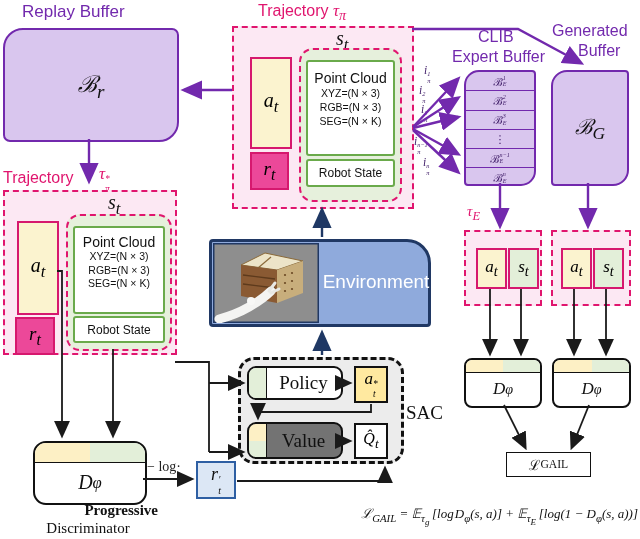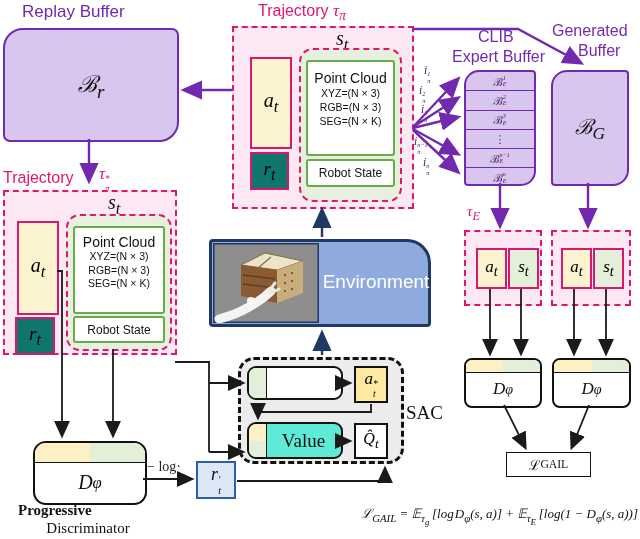--- a/index.html
+++ b/index.html
@@ -11,21 +11,21 @@
   .mathit{font-family:"Liberation Serif",serif;font-style:italic;}
   .purple{color:#7229ad;}
   .magenta{color:#e0156e;}
   .stk{display:inline-flex;flex-direction:column;align-items:flex-start;font-size:0.55em;
        line-height:1.05;vertical-align:-0.35em;font-style:italic;}
   .pbox{background:#d9c6ee;border:2.6px solid #7229ad;}
   .dash-magenta{border:2.4px dashed #e0156e;background:#fce8f3;}
   .green-group{border:2.2px dashed #e0156e;background:#e6f0dc;border-radius:14px;}
   .white-green{background:#ffffff;border:2.4px solid #6aaa4b;border-radius:3px;}
   .ybox{background:#fbf3cf;border:2.4px solid #d6186e;}
-  .bbox{background:#0f766e;border:2.4px solid #d6186e;}
+  .bbox{background:#ec4899;border:2.4px solid #d6186e;}
   .gbox{background:#e3efd9;border:2.4px solid #d6186e;}
   .dphi{background:#ffffff;border:2px solid #111;overflow:hidden;}
   .dphi .hdr{position:absolute;left:0;top:0;width:100%;border-bottom:1.6px solid #111;}
   .seg-y{background:#fdf0c5;}
   .seg-g{background:#e3efd9;}
   .ctr{display:flex;align-items:center;justify-content:center;text-align:center;}
   .rowline{border-top:1.4px solid #7229ad;}
   svg.overlay{position:absolute;left:0;top:0;pointer-events:none;}
 </style>
 </head>
@@ -156,28 +156,29 @@
     <circle cx="38" cy="58" r="4" fill="#f8f8f6"></circle>
     <path d="M56,48 L62,40 M58,50 L66,46" stroke="#e8e8e4" stroke-width="3" stroke-linecap="round"></path>
   </svg>
   <div class="abs ctr sans" style="left:322px;top:269px;width:108px;height:26px;font-size:19px;color:#ffffff;">Environment</div>
 
   <div class="abs" style="left:238px;top:357px;width:166px;height:107px;background:#ececec;border:3px dashed #111;border-radius:16px;box-sizing:border-box;"></div>
   <div class="abs serif" style="left:406px;top:402px;font-size:19px;color:#111;">SAC</div>
 
   <div class="abs" style="left:247px;top:366px;width:96px;height:34px;background:#fff;border:2px solid #111;border-radius:9px;overflow:hidden;box-sizing:border-box;">
     <div class="abs seg-g" style="left:0;top:0;width:17px;height:100%;border-right:1.6px solid #111;"></div>
+    <div class="ctr serif" style="position:absolute;left:17px;top:0;right:0;height:100%;font-size:19px;color:#111;">Policy</div>
   </div>
   <div class="abs ctr" style="left:354px;top:366px;width:34px;height:37px;background:#ffe9a0;border:2px solid #111;box-sizing:border-box;">
     <span class="mathit" style="font-size:17px;">a<span class="stk">
           <span>*</span>
           <span>t</span>
         </span></span>
   </div>
-  <div class="abs" style="left:247px;top:422px;width:96px;height:37px;background:#5eead4;border:2px solid #111;border-radius:9px;overflow:hidden;box-sizing:border-box;">
+  <div class="abs" style="left:247px;top:422px;width:96px;height:37px;background:#737373;border:2px solid #111;border-radius:9px;overflow:hidden;box-sizing:border-box;">
     <div class="abs seg-y" style="left:0;top:0;width:17px;height:50%;border-right:1.6px solid #111;border-bottom:1.6px solid #111;"></div>
     <div class="abs seg-g" style="left:0;top:50%;width:17px;height:50%;border-right:1.6px solid #111;"></div>
     <div class="ctr serif" style="position:absolute;left:17px;top:0;right:0;height:100%;font-size:19px;color:#111;">Value</div>
   </div>
   <div class="abs ctr" style="left:354px;top:423px;width:34px;height:36px;background:#fff;border:2px solid #111;box-sizing:border-box;">
     <span class="mathit" style="font-size:16px;">Q̂<sub>t</sub></span>
   </div>
 
   <div class="abs mathit magenta" style="left:467px;top:203px;font-size:15px;">τ<sub>E</sub></div>
   <div class="abs dash-magenta" style="left:464px;top:230px;width:74px;height:72px;"></div>
@@ -213,21 +214,21 @@
   </div>
   <div class="abs ctr serif" style="left:506px;top:452px;width:85px;height:25px;background:#fff;border:1.6px solid #111;box-sizing:border-box;font-size:14px;color:#111;">ℒ<sub>GAIL</sub></div>
 
   <div class="abs dphi" style="left:33px;top:441px;width:110px;height:60px;border-radius:13px;">
     <div class="hdr" style="height:19px;">
       <div class="abs seg-y" style="left:0;top:0;width:50%;height:100%;border-right:1.6px solid #111;"></div>
       <div class="abs seg-g" style="left:50%;top:0;width:50%;height:100%;"></div>
     </div>
     <div class="ctr mathit" style="position:absolute;top:19px;left:0;right:0;bottom:0;font-size:20px;color:#111;">D<sub>φ</sub></div>
   </div>
-  <div class="abs serif" style="left:18px;top:502px;width:140px;text-align:left;font-size:15px;font-weight:bold;color:#111;">Progressive</div>
+  <div class="abs serif" style="left:18px;top:502px;width:140px;text-align:right;font-size:15px;font-weight:bold;color:#111;">Progressive</div>
   <div class="abs serif" style="left:18px;top:520px;width:140px;text-align:center;font-size:15px;color:#111;">Discriminator</div>
   <div class="abs serif" style="left:147px;top:459px;font-size:14px;color:#222;">− log·</div>
   <div class="abs ctr" style="left:196px;top:461px;width:40px;height:38px;background:#dce7f5;border:2.4px solid #2e5fa3;box-sizing:border-box;">
     <span class="mathit" style="font-size:18px;color:#111;">r<span class="stk">
           <span>′</span>
           <span>t</span>
         </span></span>
   </div>
 
   <div class="abs serif" style="left:292px;top:504px;width:346px;text-align:right;font-size:13px;font-style:italic;color:#111;">ℒ<sub>GAIL</sub> = 𝔼<sub>τ<sub>g</sub></sub> [log D<sub>φ</sub>(s, a)] + 𝔼<sub>τ<sub>E</sub></sub> [log(1 − D<sub>φ</sub>(s, a))]</div>

